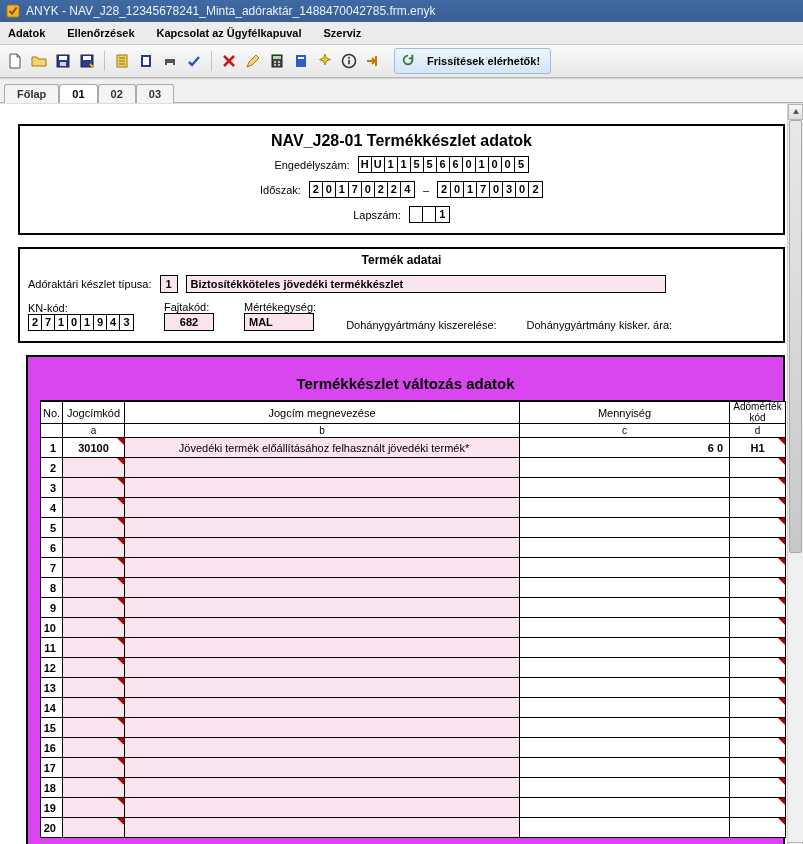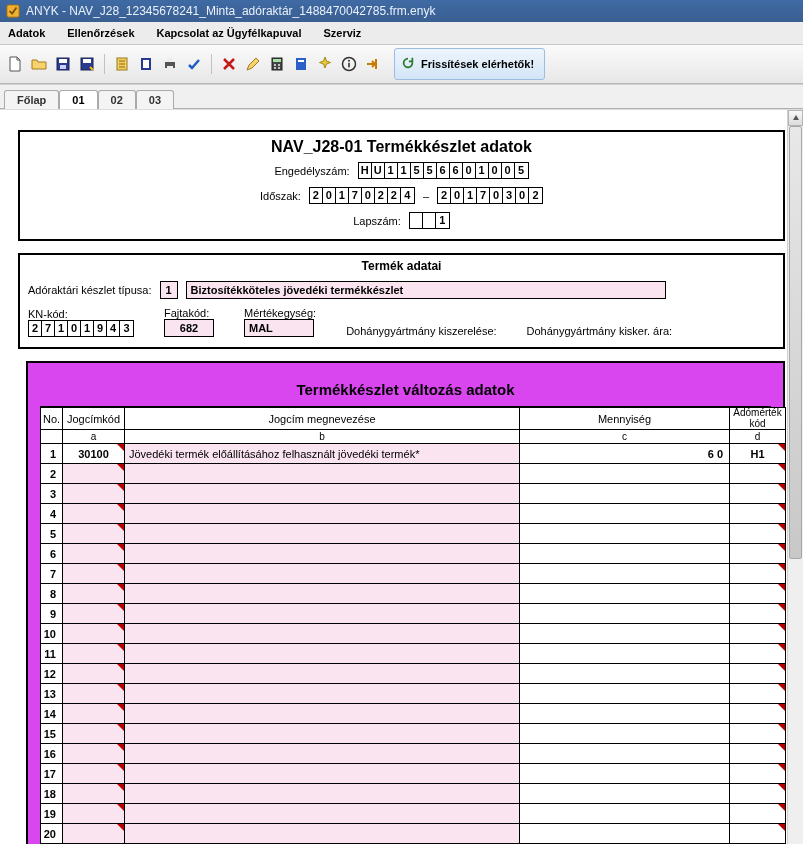--- a/index.html
+++ b/index.html
@@ -49,22 +49,22 @@
   .tbtn {
     width: 22px; height: 22px;
     border: 1px solid rgba(0,0,0,0);
     border-radius: 3px;
     display:flex; align-items:center; justify-content:center;
   }
   .tbtn svg { width:16px; height:16px; }
   .tool-sep { width:1px; height:20px; background:#c2c2c2; margin:0 4px; }
 
   .update-btn {
-    display:flex; align-items:center; gap:6px;
-    height:32px; padding:0 10px 0 6px;
+    display:flex; align-items:center; gap:12px;
+    height:26px; padding:0 10px 0 6px;
     border:1px solid #9cbce2;
     background:linear-gradient(to bottom,#eef5fd,#d3e5f7);
     border-radius:3px;
     margin-left:8px;
     font-weight:bold;
   }
   .update-btn svg { width:14px; height:14px; }
 
   
   .tabbar {
@@ -170,21 +170,21 @@
     font-size:11px;
     padding:0;
     height:20px;
     text-align:center;
     position:relative;
     background:#fff;
   }
   .grid th { background:#fff; font-weight:normal; }
   .grid .sub th{ height:14px; font-size:10px; }
   .grid td.pink { background:#fae4f0; }
-  .grid td.left { text-align:left; padding-left:4px; }
+  .grid td.left { text-align:center; padding-left:4px; }
   .grid td.right{ text-align:right; padding-right:6px; }
   .grid td.center{ text-align:center; }
   .col-no   { width:22px; }
   .col-code { width:62px; }
   .col-name { width:395px; }
   .col-qty  { width:210px; }
   .col-tax  { width:56px; }
   .corner-flag{
     position:absolute; top:0; right:0;
     width:0;height:0;

